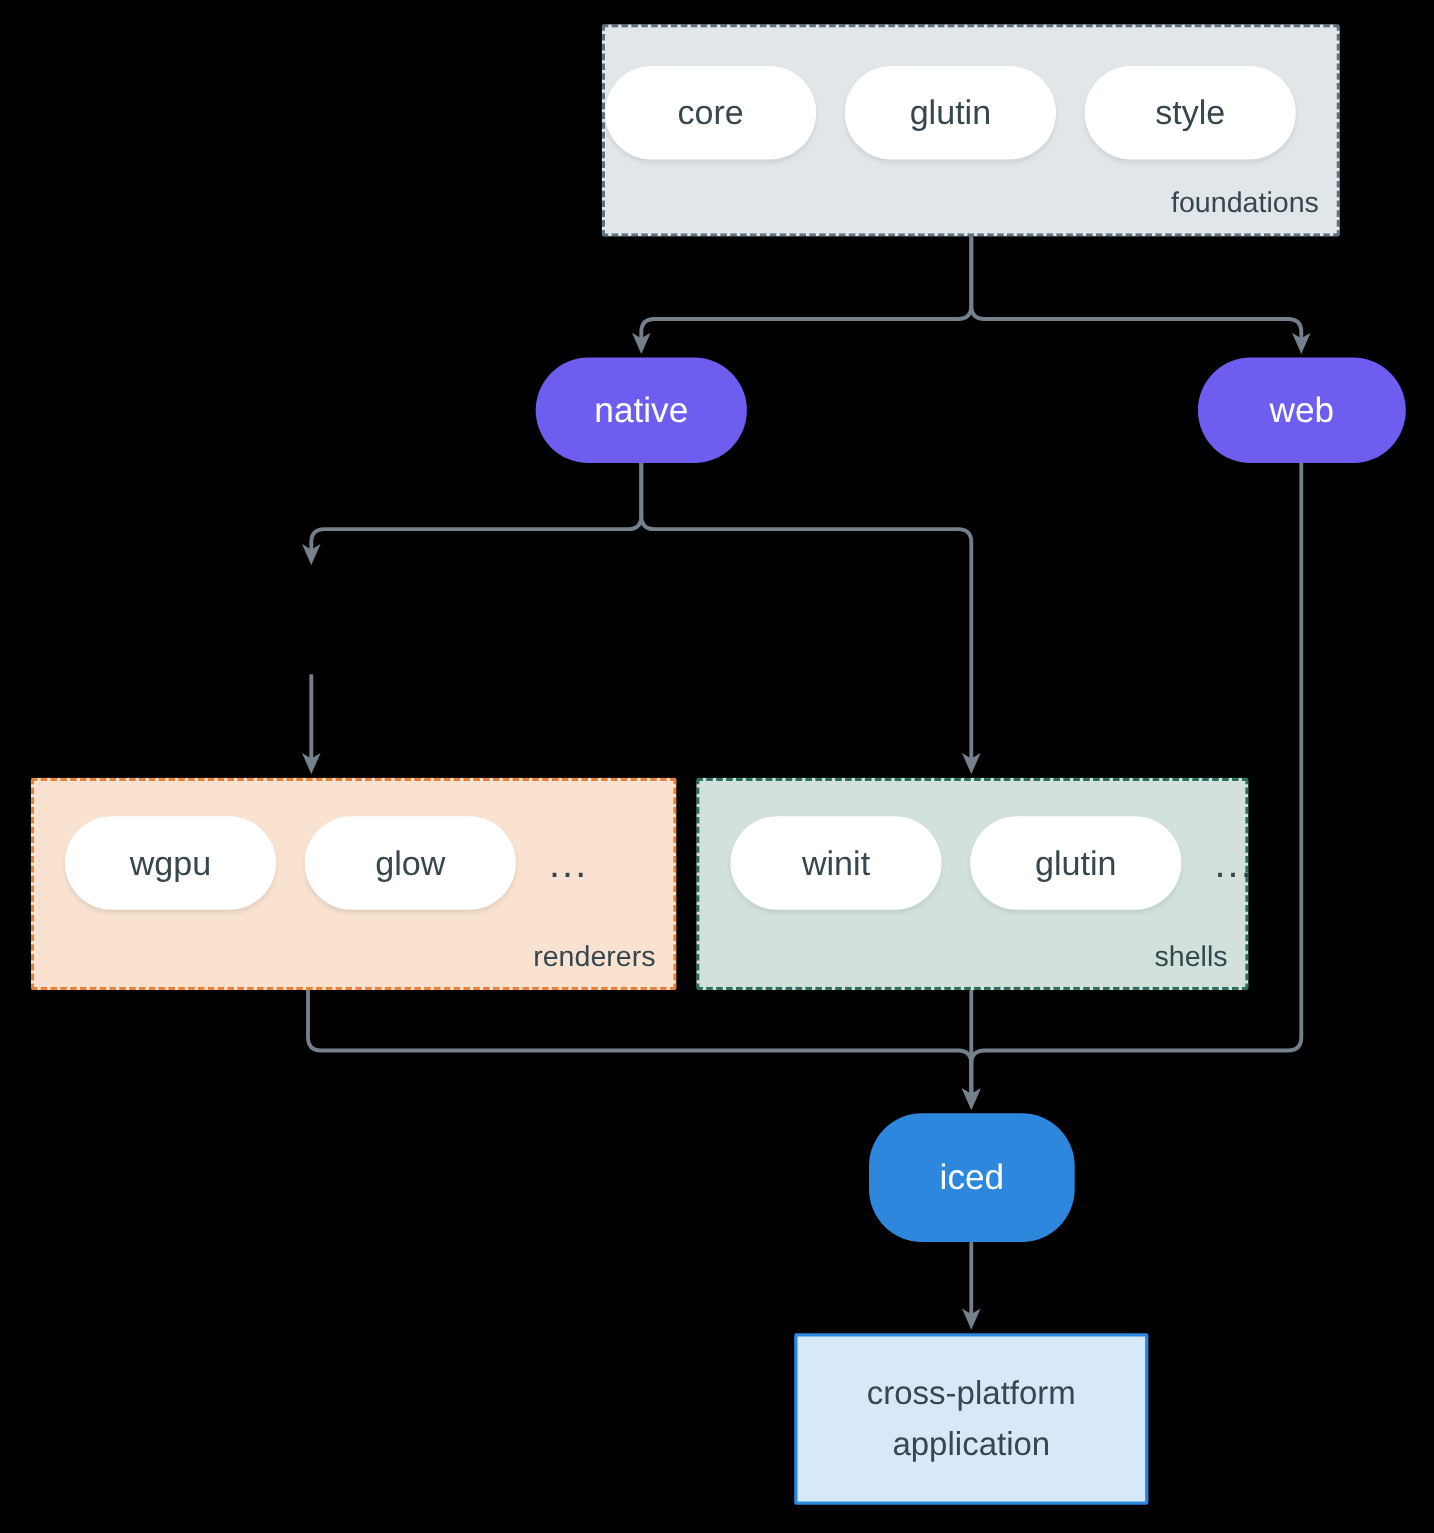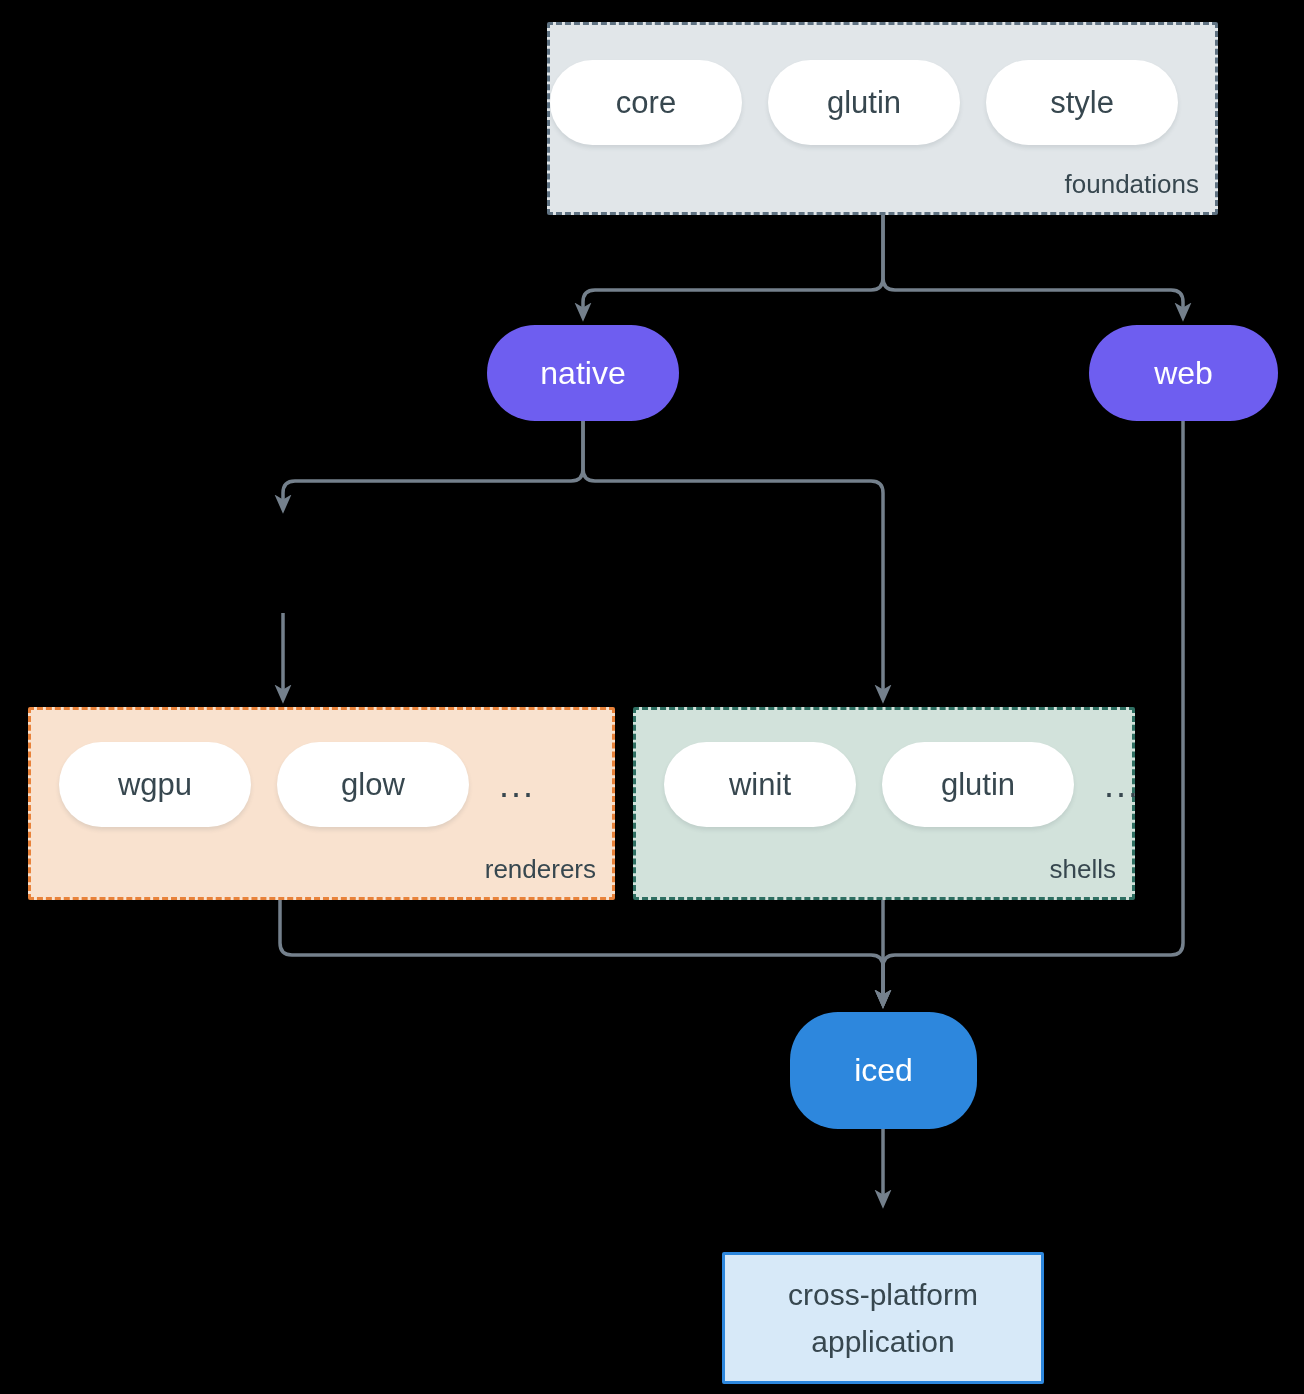--- a/index.html
+++ b/index.html
@@ -95,33 +95,32 @@
     font-size: 32px;
   }
   .pill-native  { left: 487px; top: 325px; width: 192px; background: #6e5ef0; }
   .pill-web     { left: 1089px; top: 325px; width: 189px; background: #6e5ef0; }
   .pill-graphics{ left: 188px; top: 517px; width: 191px; background: #e8823a; }
   .pill-iced    { left: 790px; top: 1012px; width: 187px; height: 117px; background: #2d87dd; }
 
   
   .app-box {
     left: 722px; top: 1212px;
-    width: 322px; height: 132px;
+    width: 322px; height: 156px;
     background: #d7e9f8;
     border: 3px solid #2d87dd;
     border-radius: 2px;
     display: flex;
     align-items: center;
     justify-content: center;
     text-align: center;
     color: #37474f;
     font-size: 30px;
     line-height: 47px;
     padding: 0 30px;
-    margin-top: 40px;
   }
 </style>
 </head>
 <body>
 
 <div class="canvas">
 
   <svg class="connectors" viewBox="0 0 1304 1394" xmlns="http://www.w3.org/2000/svg">
     <defs>
       <marker id="arrow" viewBox="0 0 10 10" refX="7" refY="5" markerWidth="5.5" markerHeight="5.5" orient="auto">

